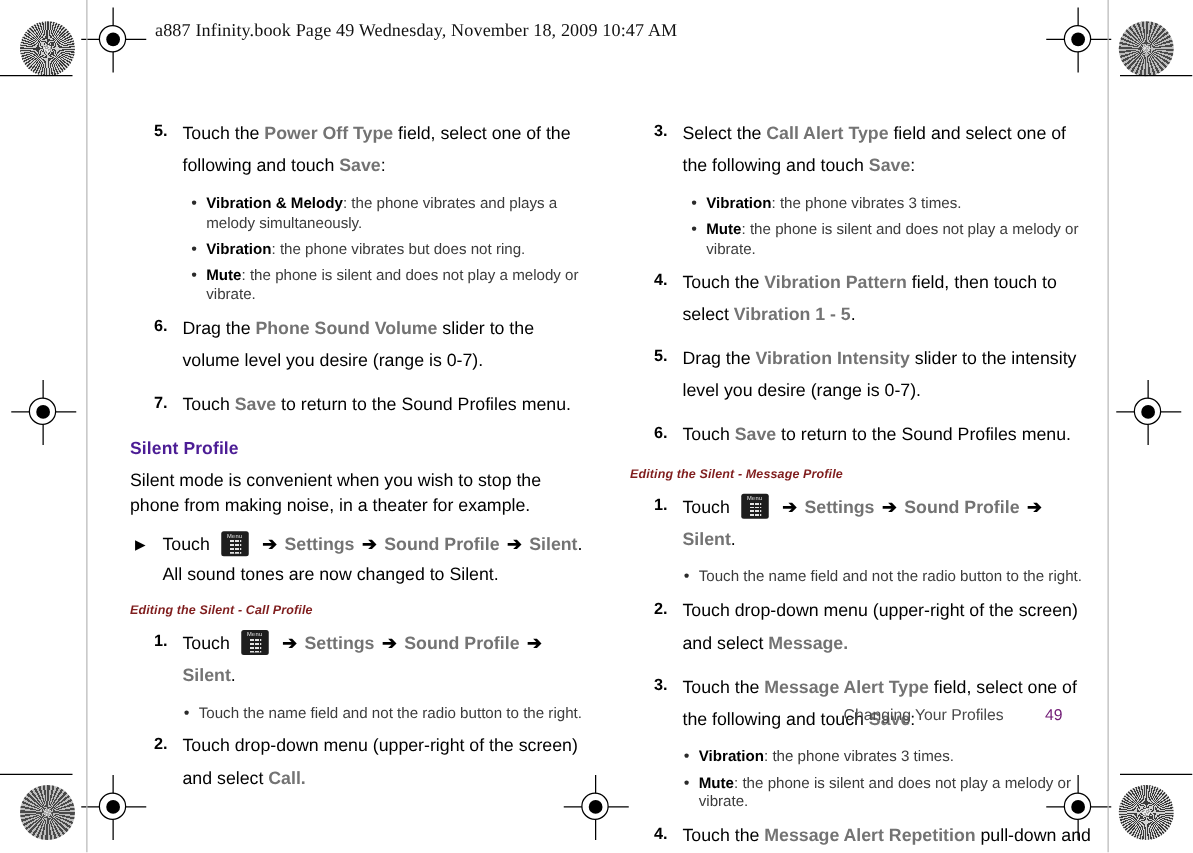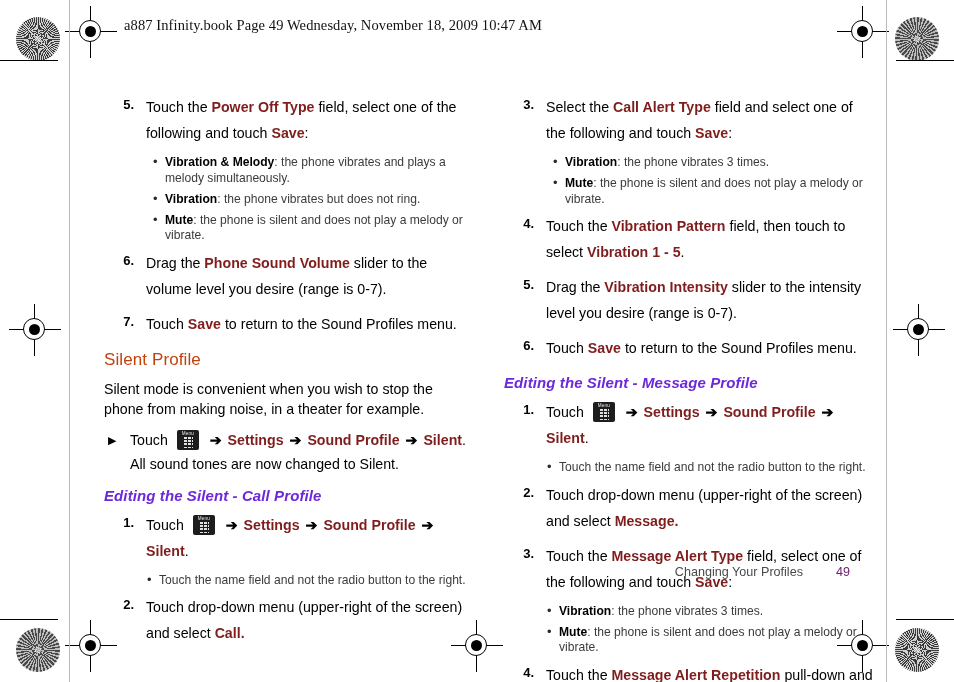--- a/index.html
+++ b/index.html
@@ -74,25 +74,25 @@
   .bullets li::before{
     content:"\2022";position:absolute;left:1px;top:-1px;color:#2a2a2a;font-size:13px;
   }
   .bullets li b{color:#000;font-weight:bold;}
 
   .bullets.indent-a{margin-left:48px;}
   .bullets.indent-b{margin-left:42px;}
 
   
   .h-blue{
-    color:#c2410c;font-size:17px;font-weight:normal;
+    color:#4c1d95;font-size:14px;font-weight:bold;
     margin:13px 0 9px 0;letter-spacing:.1px;
   }
   .h-blue-it{
-    color:#6d28d9;font-size:15px;font-weight:bold;font-style:italic;
+    color:#7f1d1d;font-size:10px;font-weight:bold;font-style:italic;
     margin:13px 0 8px 0;letter-spacing:.1px;
   }
   .para{font-size:14.2px;line-height:20px;margin:0 0 9px 0;}
 
   
   .arrow-step{display:flex;margin-bottom:2px;}
   .arrow-step .tri{
     flex:0 0 22px;font-size:11px;line-height:24px;padding-left:4px;color:#000;
   }
   .arrow-step .body{flex:1;font-size:14.2px;line-height:24px;}
@@ -114,21 +114,21 @@
     background:
       repeating-linear-gradient(to bottom,#e2e2e2 0 1.6px,#1d1d1d 1.6px 3.2px),
       #1d1d1d;
   }
   .menu-key .grid::after{
     content:"";position:absolute;left:0;top:0;width:9px;height:11px;
     background:repeating-linear-gradient(to right,rgba(29,29,29,0) 0 3.2px,#1d1d1d 3.2px 4.1px);
   }
 
   .arr{font-weight:bold;padding:0 2px;}
-  b.bk{font-weight:bold;color:#7f1d1d;}
+  b.bk{font-weight:bold;color:#737373;}
 
   
   .footer{
     position:absolute;right:104px;top:565px;
     font-size:12.6px;color:#4a4a4a;white-space:nowrap;
   }
   .footer .pg{display:inline-block;margin-left:33px;color:#701a75;}
 </style>
 </head>
 <body>

